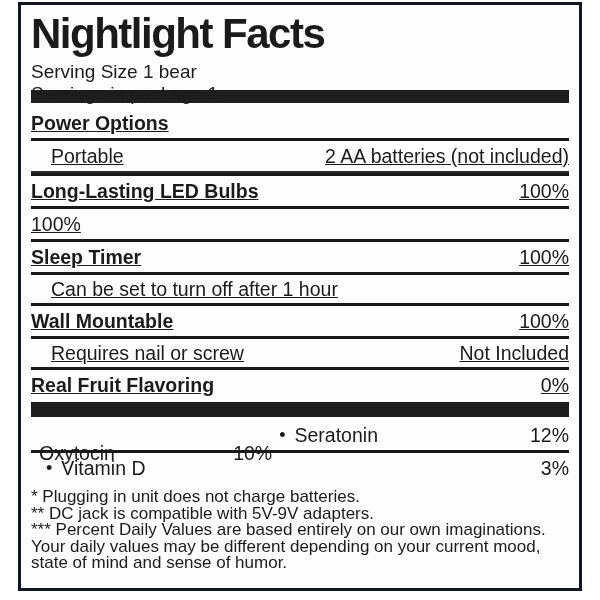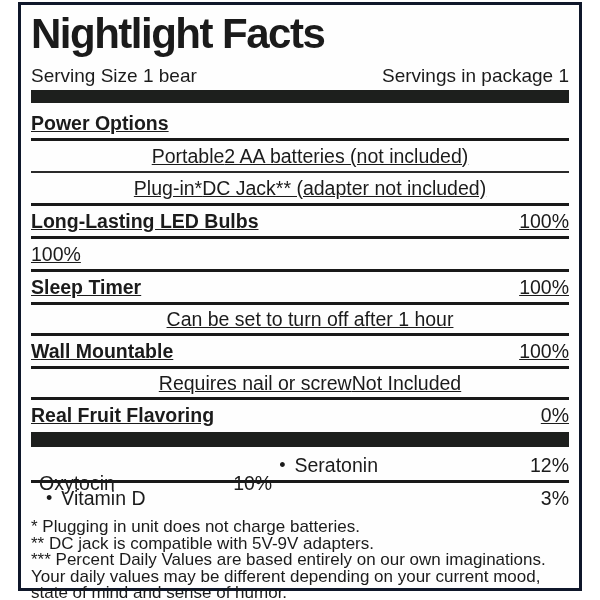--- a/index.html
+++ b/index.html
@@ -28,23 +28,24 @@
     font-weight: bold;
     letter-spacing: -1.5px;
     line-height: 50px;
     height: 52px;
     margin: 0;
     white-space: nowrap;
   }
   .serving-row {
     display: flex;
     justify-content: space-between;
-    align-items: flex-end;
+    align-items: flex-start;
     font-size: 19px;
     height: 26px;
+    flex-direction: column;
   }
   .bar {
     height: 13px;
     background: #1d1f1d;
     margin: 3px 0 5px 0;
   }
   .bar2 {
     height: 15px;
     background: #1d1f1d;
     margin: 2px 0 3px 0;
@@ -62,21 +63,21 @@
     justify-content: space-between;
     align-items: center;
     font-size: 19.5px;
     height: 30px;
     text-decoration: underline;
   }
   .row.short { height: 28px; }
   .row .name { white-space: nowrap; }
   .row .value { white-space: nowrap; }
   .bold { font-weight: bold; }
-  .indent { padding-left: 20px; justify-content: center; }
+  .indent { padding-left: 20px; }
   .vit-row {
     display: flex;
     align-items: center;
     font-size: 19.5px;
     height: 30px;
     padding-left: 8px;
   }
   .vit-left {
     flex: 0 0 44%;
     display: flex;
@@ -117,24 +118,20 @@
     <span class="name bold">Power Options</span>
   </div>
   <div class="sep"></div>
 
   <div class="row indent">
     <span class="name">Portable</span>
     <span class="value">2 AA batteries (not included)</span>
   </div>
   <div class="sep-thin"></div>
 
-  <div class="row indent">
-    <span class="name">Plug-in*</span>
-    <span class="value">DC Jack** (adapter not included)</span>
-  </div>
   <div class="sep"></div>
 
   <div class="row">
     <span class="name bold">Long-Lasting LED Bulbs</span>
     <span class="value">100%</span>
   </div>
   <div class="sep"></div>
 
   <div class="row">
     <span class="value">100%</span>

